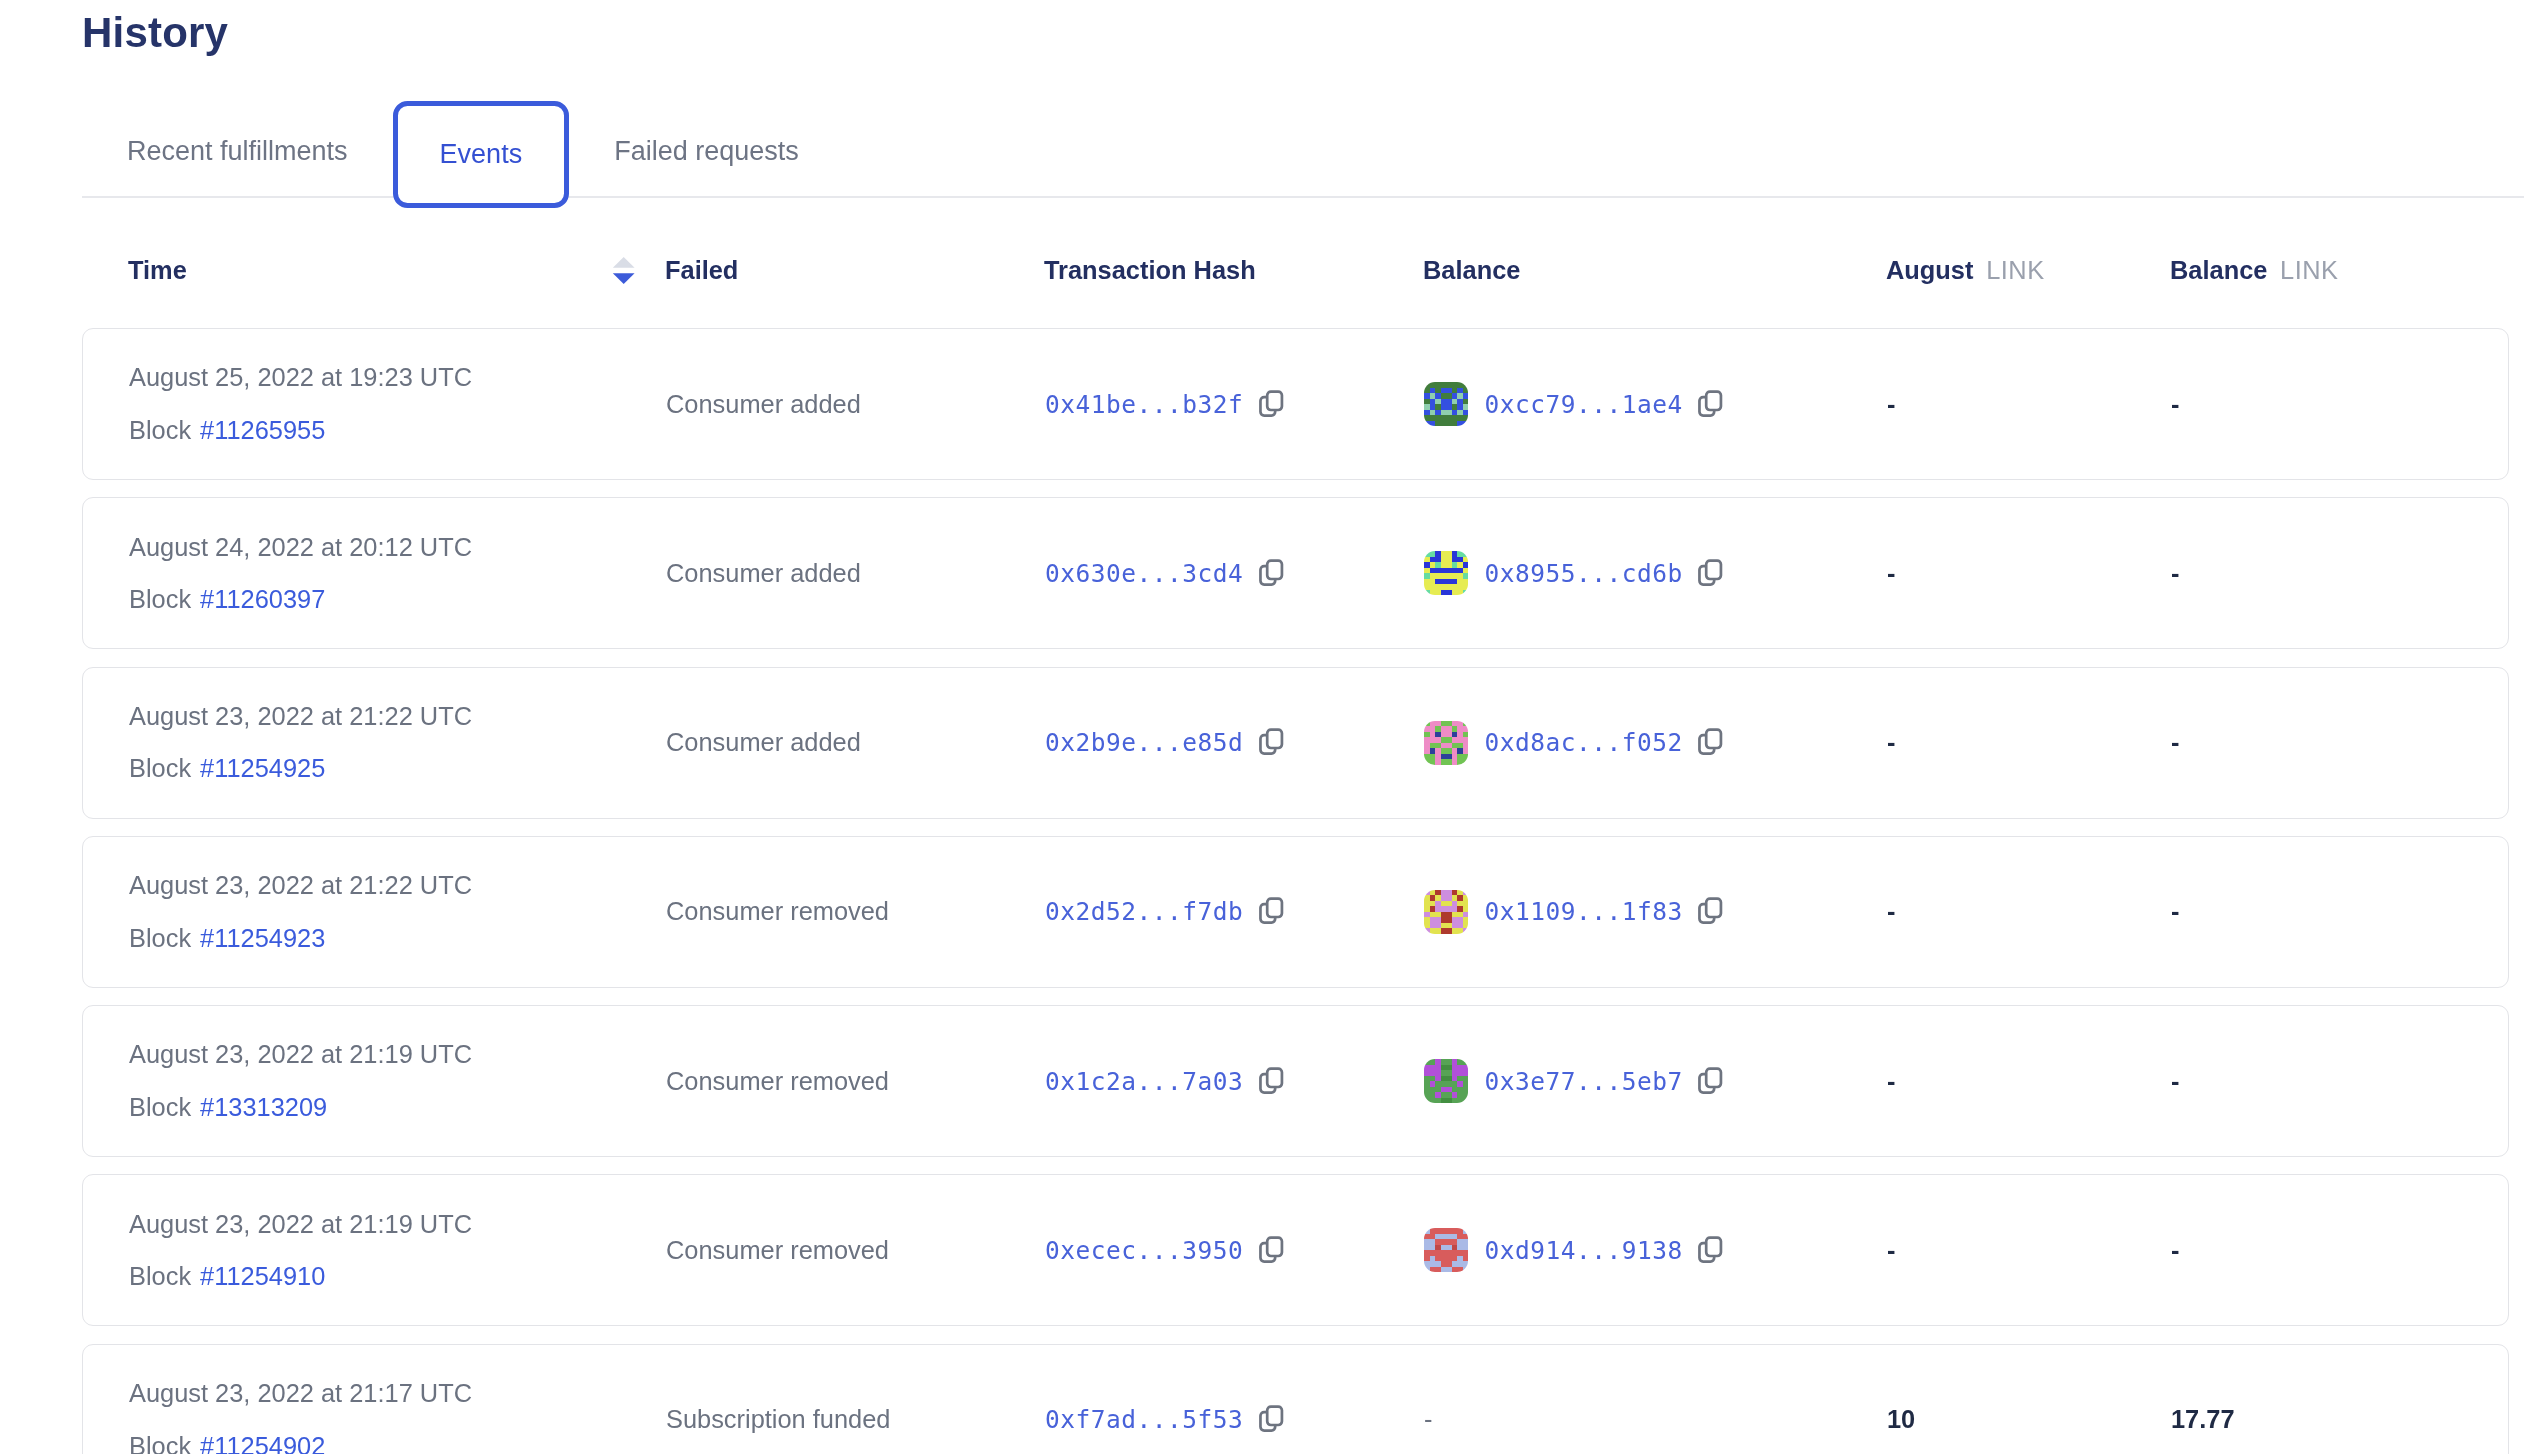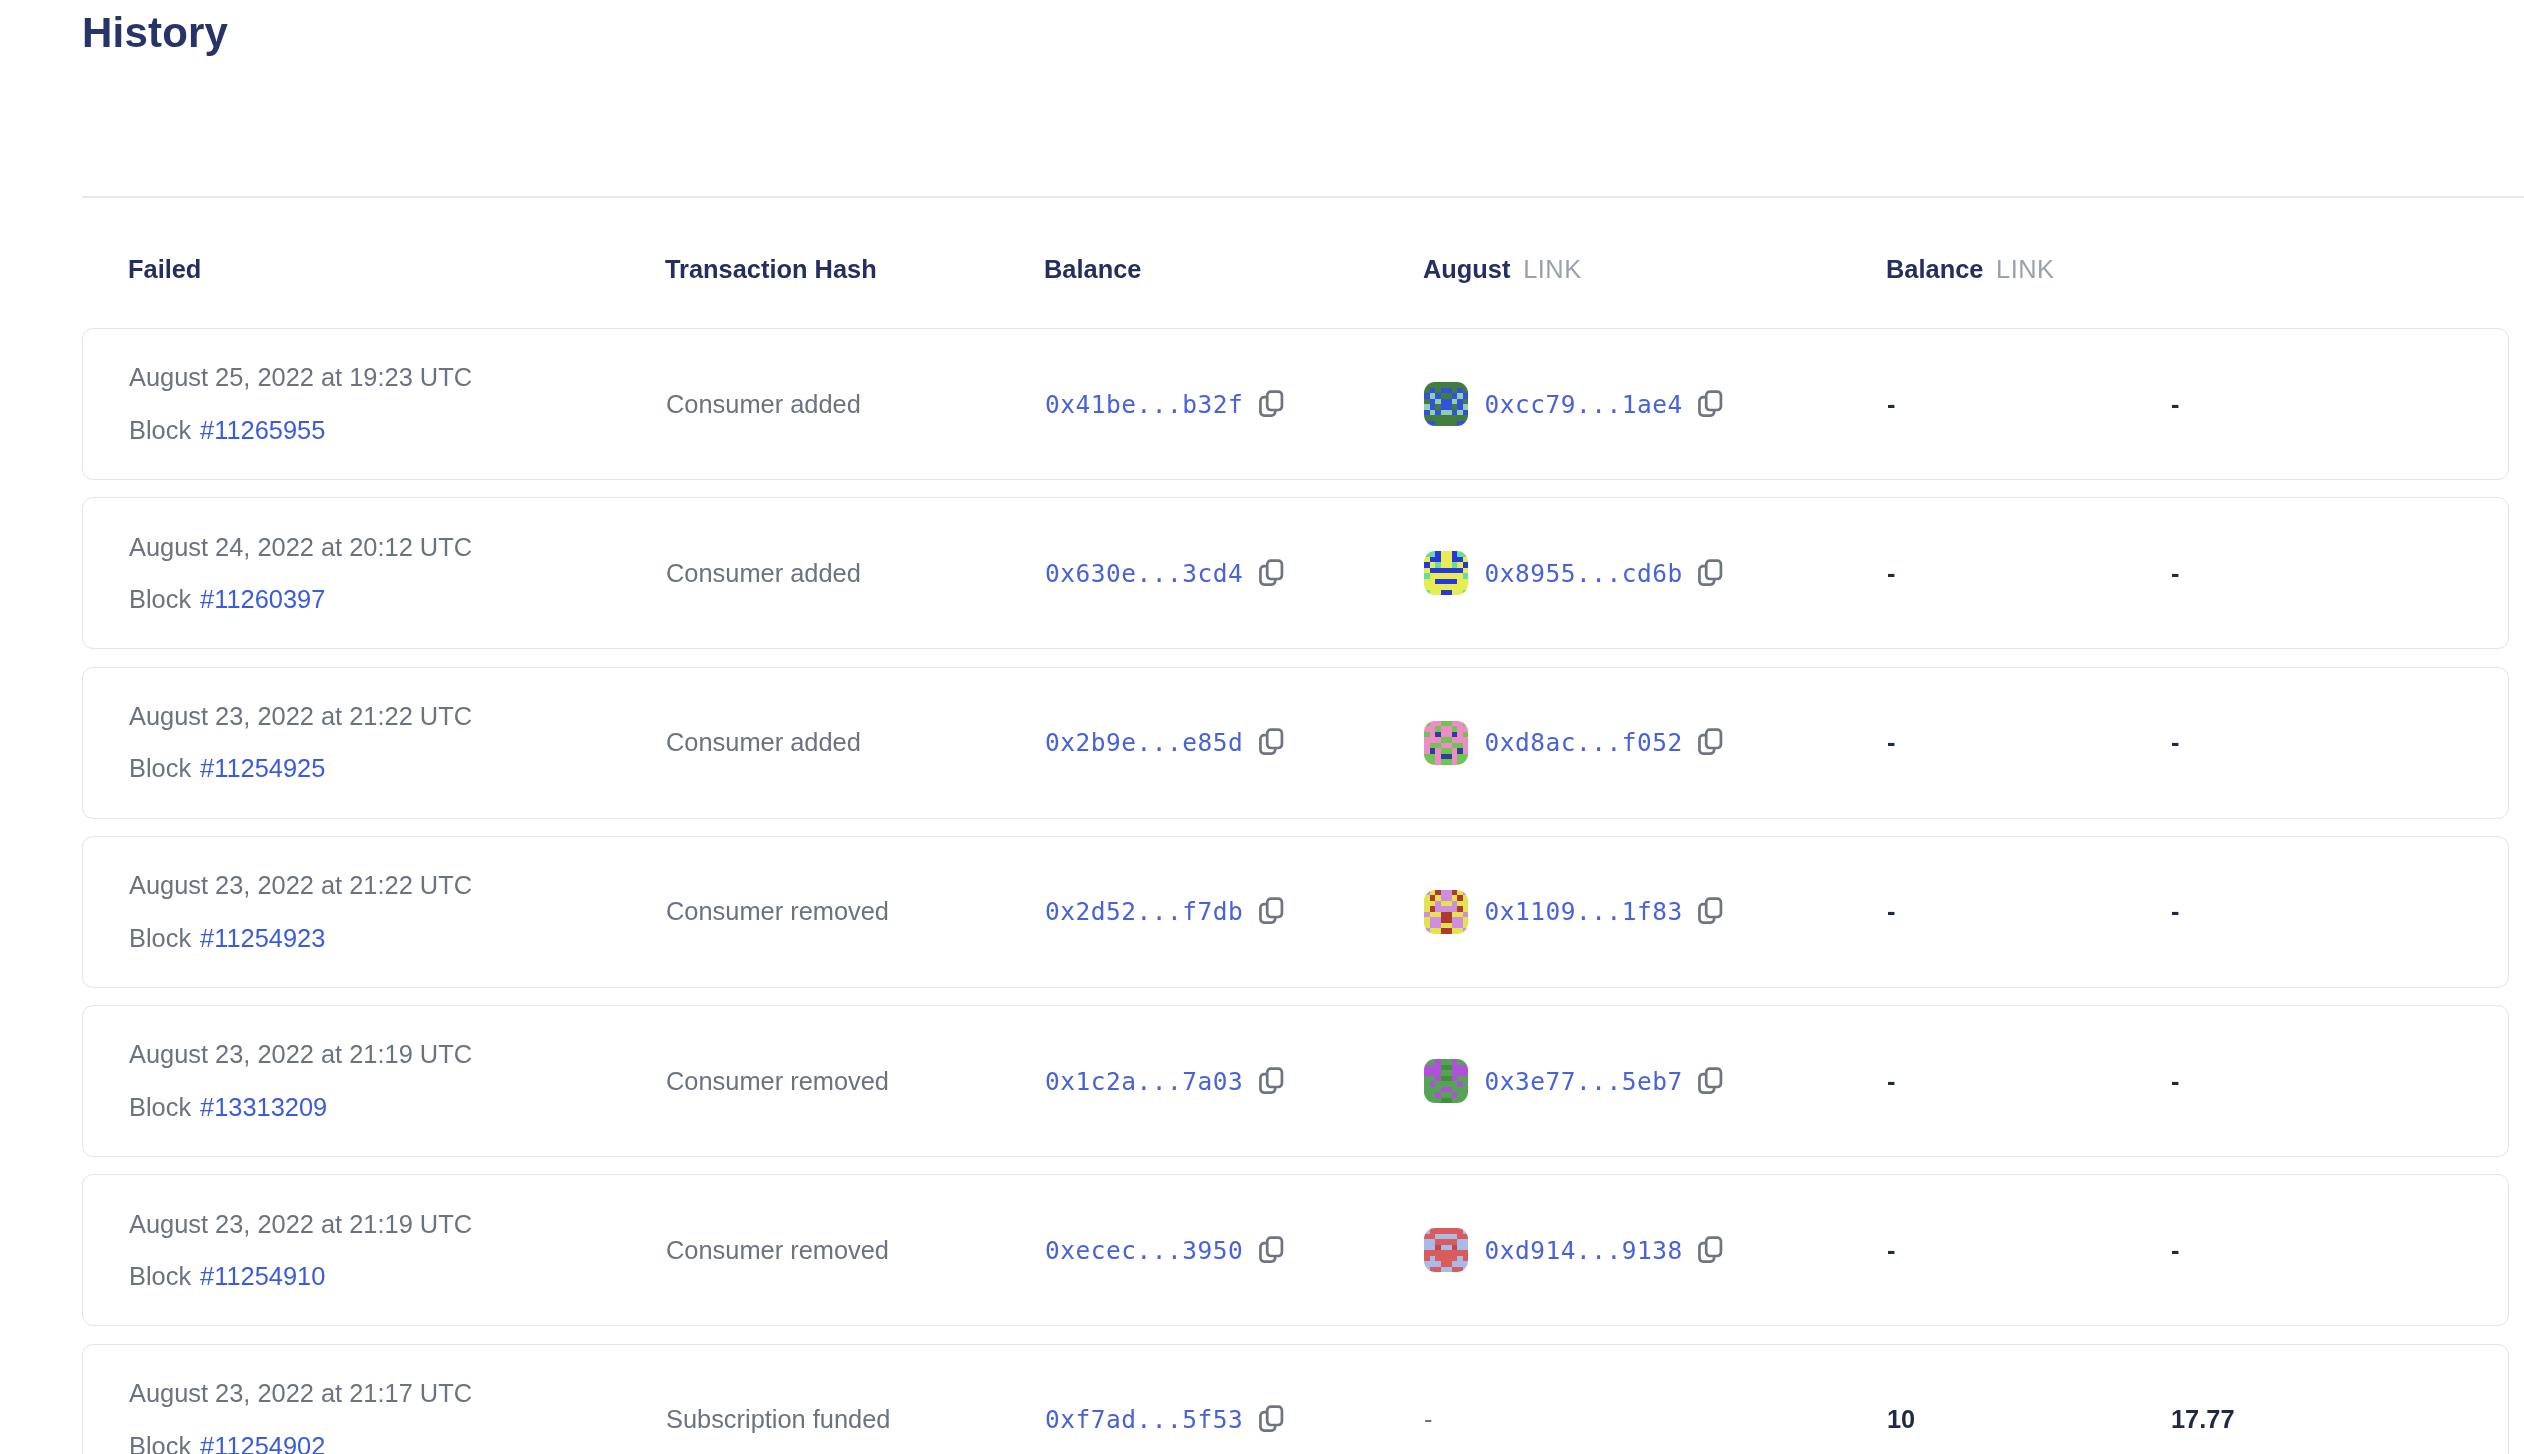--- a/index.html
+++ b/index.html
@@ -134,23 +134,37 @@
   .value-cell { color: #1f2a44; font-weight: 600; font-size: 25.4px; }
   .consumer-cell.plain { color: #6b7280; }
 </style>
 </head>
 <body>
 
 <div id="app">
 
   <div class="page-title">History</div>
 
+  <div class="tabs">
+    <div class="tab">Recent fulfillments</div>
+    <div class="tab active">Events</div>
+    <div class="tab">Failed requests</div>
+  </div>
   <div class="tabs-divider"></div>
 
   <div class="table-header">
+    <div class="th th-time">
+      <span>Time</span>
+      <span class="sort-icon">
+        <svg width="25.4" height="31" viewBox="0 0 28 34">
+          <polygon points="14,2 26,14 2,14" fill="#d9dde6"></polygon>
+          <polygon points="2,20 26,20 14,32" fill="#3c5bd9"></polygon>
+        </svg>
+      </span>
+    </div>
     <div class="th">Failed</div>
     <div class="th">Transaction Hash</div>
     <div class="th">Balance</div>
     <div class="th">
       <span>August</span>
       <span class="unit">LINK</span>
     </div>
     <div class="th">
       <span>Balance</span>
       <span class="unit">LINK</span>

